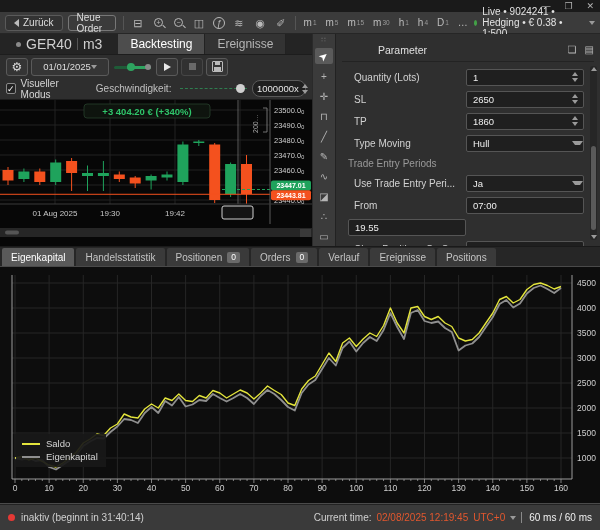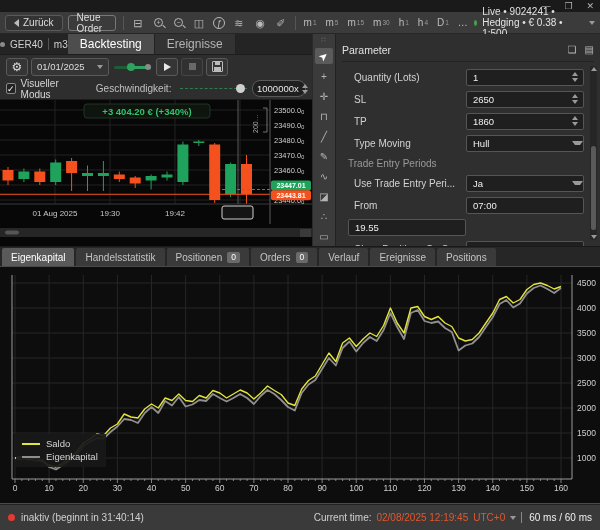--- a/index.html
+++ b/index.html
@@ -26,30 +26,30 @@
   .tf .sub { font-size:6.5px; color:#9a9a9a; margin-left:1px; }
   .account { margin-left:auto; display:flex; align-items:center; gap:5px; font-size:10px; color:#e4e4e4; }
   .dot { width:6px; height:6px; border-radius:50%; }
   .caret { width:0;height:0;border-left:3.5px solid transparent;border-right:3.5px solid transparent;border-top:4px solid #9a9a9a; }
 
   
   .main { height:212px; display:flex; }
   .left { width:312px; display:flex; flex-direction:column; background:#2b2b2b; }
 
   .symtabs { height:22px; background:#242424; display:flex; align-items:stretch; border-bottom:1px solid #1d1d1d; }
-  .symchip { display:flex; align-items:center; gap:5px; padding:0 0; font-size:10px; color:#cfcfcf; }
+  .symchip { display:flex; align-items:center; gap:5px; padding:0 16px; font-size:14px; color:#cfcfcf; }
   .symchip .d { width:5px;height:5px;border-radius:50%;background:#8a8a8a; }
   .symchip .div { width:1px; height:12px; background:#555; }
   .tab { display:flex; align-items:center; padding:0 12px; font-size:12px; color:#b5b5b5; background:#333; border-right:1px solid #222; }
   .tab.active { background:#4d4d4d; color:#fff; }
 
   .ctrl1 { height:24px; display:flex; align-items:center; gap:3px; padding:0 6px; background:#2e2e2e; }
   .sqbtn { height:18px; background:#353535; border:1px solid #5a5a5a; border-radius:3px; display:flex; align-items:center; justify-content:center; color:#ddd; }
   .gear { width:22px; font-size:12px; }
-  .dsel { width:78px; justify-content:space-between; padding:0 5px; font-size:9.5px; }
+  .dsel { width:78px; justify-content:center; padding:0 5px; font-size:9.5px; }
   .range { width:37px; height:8px; position:relative; margin:0 2px; }
   .range .trk { position:absolute; top:3px; left:0; right:0; height:3px; border-radius:2px; background:#1f5c38; }
   .range .fill { position:absolute; top:3px; left:35%; right:0; height:3px; border-radius:2px; background:#2ea35f; }
   .range .kn1 { position:absolute; top:0; left:13px; width:8px; height:8px; border-radius:50%; background:#2ea35f; }
   .range .kn2 { position:absolute; top:1px; right:0; width:6px; height:6px; border-radius:50%; background:#8a8a8a; }
   .play { width:22px; } .play i { width:0;height:0;border-top:4px solid transparent;border-bottom:4px solid transparent;border-left:7px solid #e8e8e8; }
   .stop { width:22px; opacity:.55; } .stop i { width:7px;height:7px;background:#9a9a9a; }
   .floppy { width:22px; } .floppy i { position:relative; width:11px; height:11px; border:1px solid #bbb; border-radius:1px; display:block; }
   .floppy i::before { content:""; position:absolute; top:0; left:2px; width:5px; height:3px; background:#bbb; }
   .floppy i::after { content:""; position:absolute; bottom:0; left:1px; width:7px; height:4px; background:#bbb; }
@@ -72,21 +72,21 @@
   
   .toolstrip { width:24px; background:#3b3b3b; border-left:1px solid #2a2a2a; border-right:1px solid #222; display:flex; flex-direction:column; align-items:center; padding-top:2px; gap:4px; }
   .dtool { width:18px; height:16px; display:flex; align-items:center; justify-content:center; color:#b5b5b5; font-size:10px; border-radius:2px; }
   .dtool.active { background:#5a5a5a; color:#fff; }
   .dtool.handle { height:8px; font-size:7px; letter-spacing:1px; color:#8a8a8a; }
   .cursor-glyph { display:inline-block; transform:rotate(-40deg); font-size:11px; }
 
   
   .rightpanel { width:264px; background:#2f2f2f; position:relative; display:flex; flex-direction:column; }
   .phead { height:24px; margin:4px 6px 0 6px; display:flex; align-items:center; border-bottom:1px solid #232323; }
-  .phead .t { font-size:10.5px; color:#e0e0e0; }
+  .phead .t { font-size:10.5px; color:#e0e0e0;margin-left:36px; }
   .phead .ic { margin-left:auto; display:flex; gap:8px; color:#b5b5b5; font-size:10px; }
   .param-body { flex:1; padding:4px 16px 2px 12px; overflow:hidden; }
   .prow { height:22px; display:flex; align-items:center; }
   .prow .pl { flex:1; font-size:10px; color:#d2d2d2; padding-left:6px; white-space:nowrap; overflow:hidden; }
   .pctl { width:118px; height:17px; background:#1f1f1f; border:1px solid #555; border-radius:2px; display:flex; align-items:center; }
   .pctl .v { flex:1; font-size:9.5px; color:#eee; padding-left:6px; }
   .pctl .dd { padding-right:5px; }
   .psection { height:18px; display:flex; align-items:center; font-size:10px; color:#9a9a9a; }
   .pscroll { position:absolute; right:3px; top:32px; bottom:6px; width:7px; background:#262626; border-radius:3px; }
   .pscroll .th { position:absolute; left:1px; right:1px; top:46%; height:48%; background:#5a5a5a; border-radius:3px; }

